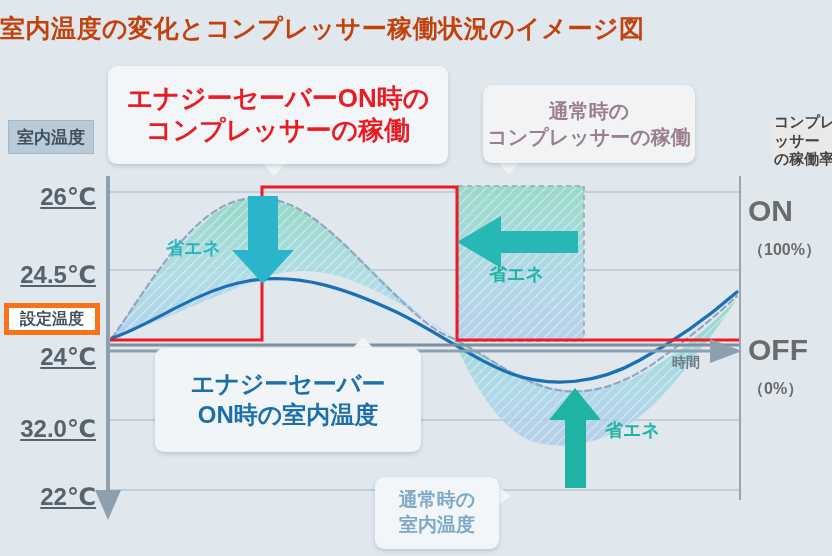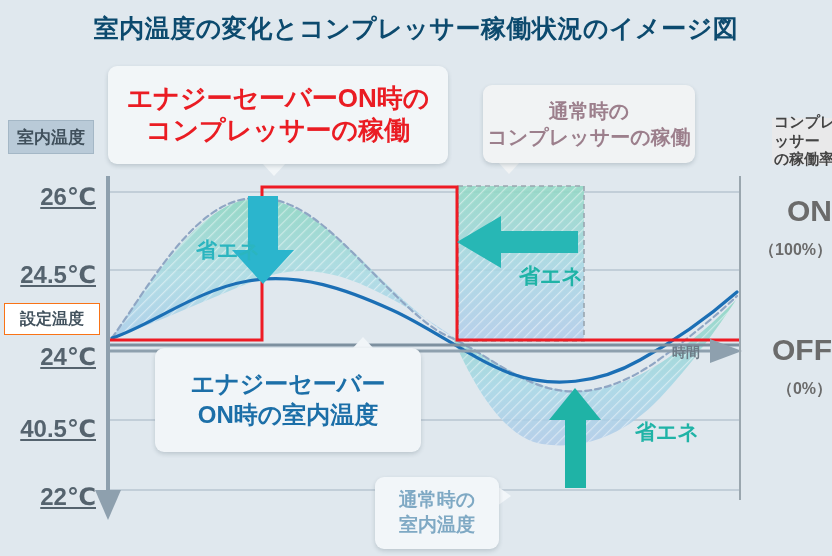--- a/index.html
+++ b/index.html
@@ -7,22 +7,22 @@
     width:832px;height:556px;
     background:#e0e8ee;
     font-family:"Liberation Sans","DejaVu Sans",sans-serif;
     overflow:hidden;position:relative;
   }
   #stage{position:absolute;left:0;top:0;width:832px;height:556px;}
 
   
   .title{
     position:absolute;left:0;top:12px;width:832px;
-    text-align:center;
-    font-size:25px;font-weight:bold;color:#0c4a6e;
+    text-align:left;
+    font-size:25px;font-weight:bold;color:#c2410c;
     letter-spacing:.5px;
   }
 
   
   #chart{position:absolute;left:0;top:0;width:832px;height:556px;}
 
   
   .badge{
     position:absolute;
     font-size:17px;font-weight:bold;
@@ -30,50 +30,50 @@
     box-sizing:border-box;
   }
   .badge-room{
     left:8px;top:120px;width:86px;height:34px;
     background:#b9cad8;color:#40505c;
     border:1px solid #a4b7c6;
   }
   .badge-set{
     left:4px;top:303px;width:96px;height:32px;
     background:#ffffff;color:#42525e;
-    border:1px solid #f97316;
+    border:5px solid #f97316;
     font-size:16px;
   }
   .badge-comp{
     left:756px;top:118px;width:76px;height:46px;
     background:#e9e9ea;color:#444;
     font-size:15px;font-weight:bold;line-height:1.25;
     flex-direction:column;text-align:left;
     align-items:flex-start;padding-left:2px;margin-left:16px;
   }
 
   
   .ytick{
     position:absolute;right:736px;
     text-align:right;width:0;white-space:nowrap;
     font-size:24px;font-weight:bold;color:#55636e;
   }
   .ytick span{position:absolute;right:0;top:-17px;text-decoration:underline;}
 
   
   .onoff{
-    position:absolute;left:748px;width:84px;text-align:right;
+    position:absolute;left:748px;width:84px;text-align:left;
     color:#6b6b6b;
   }
   .onoff .big{font-size:30px;font-weight:bold;display:block;line-height:1;}
   .onoff .small{font-size:16px;font-weight:bold;display:block;margin-top:14px;}
 
   
   .timelabel{
-    position:absolute;left:672px;top:344px;
+    position:absolute;left:672px;top:354px;
     font-size:14px;font-weight:bold;color:#6d7b86;
   }
 
   
   .bubble{
     position:absolute;box-sizing:border-box;
     border-radius:9px;
     display:flex;flex-direction:column;
     align-items:center;justify-content:center;
     text-align:center;
@@ -119,23 +119,22 @@
     border-bottom:12px solid #f1f5f8;
   }
   .tail-lblue{
     left:497px;top:486px;
     border-top:10px solid transparent;border-bottom:10px solid transparent;
     border-left:14px solid #f2f6f9;
   }
 
   
   .savelabel{
-    position:absolute;font-size:21px;font-weight:bold;color:#2bb5bf;
+    position:absolute;font-size:18px;font-weight:bold;color:#2bb5bf;
     white-space:nowrap;
-    margin-left:30px;
   }
   .savelabel.teal{color:#1fb3a6;}
 </style>
 </head>
 <body>
 
 <div id="stage">
 
   <div class="title">室内温度の変化とコンプレッサー稼働状況のイメージ図</div>
 
@@ -275,21 +274,21 @@
   <div class="ytick" style="top:200px">
     <span>26℃</span>
     </div>
   <div class="ytick" style="top:278px">
     <span>24.5℃</span>
     </div>
   <div class="ytick" style="top:360px">
     <span>24℃</span>
     </div>
   <div class="ytick" style="top:432px">
-    <span>40.5℃</span>
+    <span>32.0℃</span>
     </div>
   <div class="ytick" style="top:500px">
     <span>22℃</span>
     </div>
 
   <div class="onoff" style="top:196px">
     <span class="big">ON</span>
     <span class="small">（100%）</span>
   </div>
   <div class="onoff" style="top:335px">

